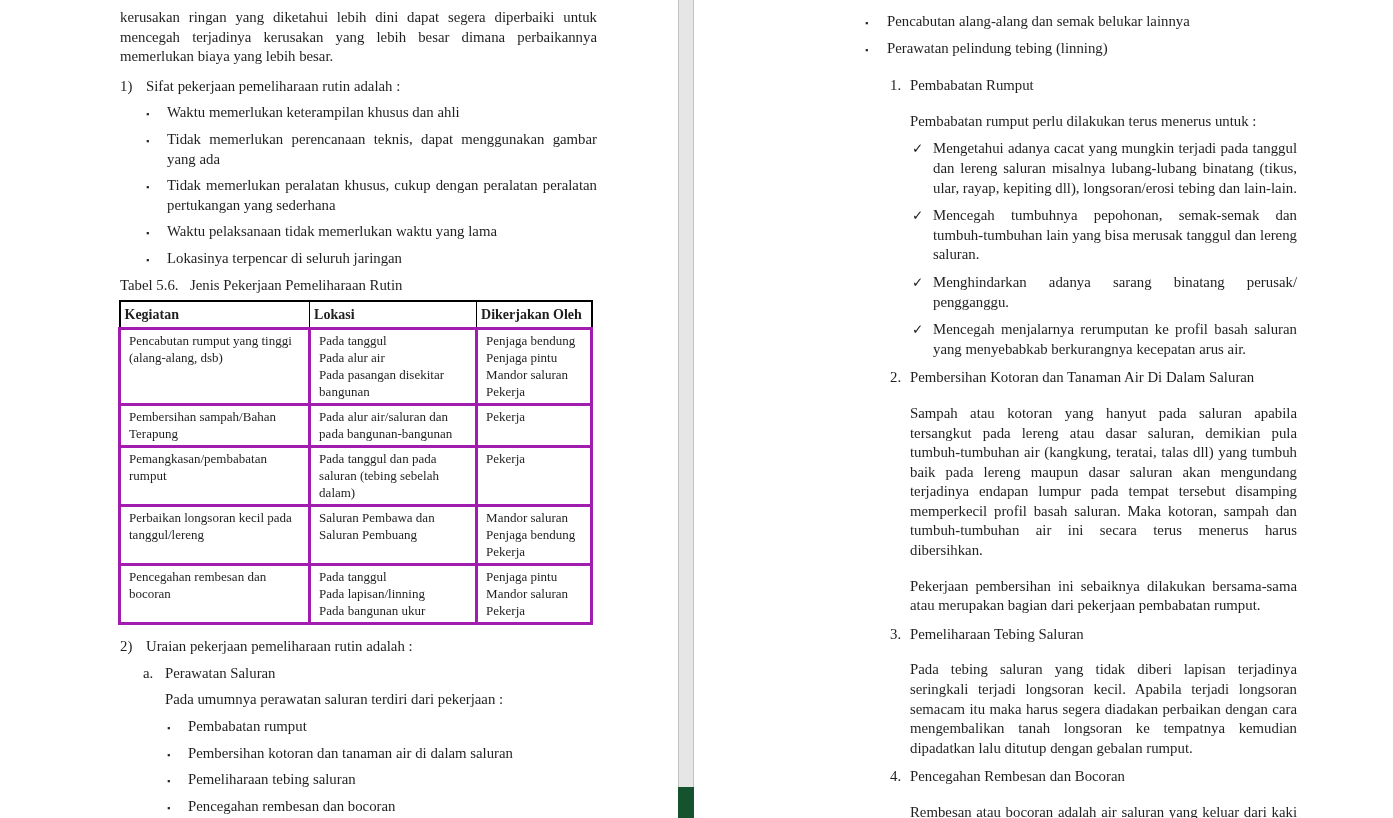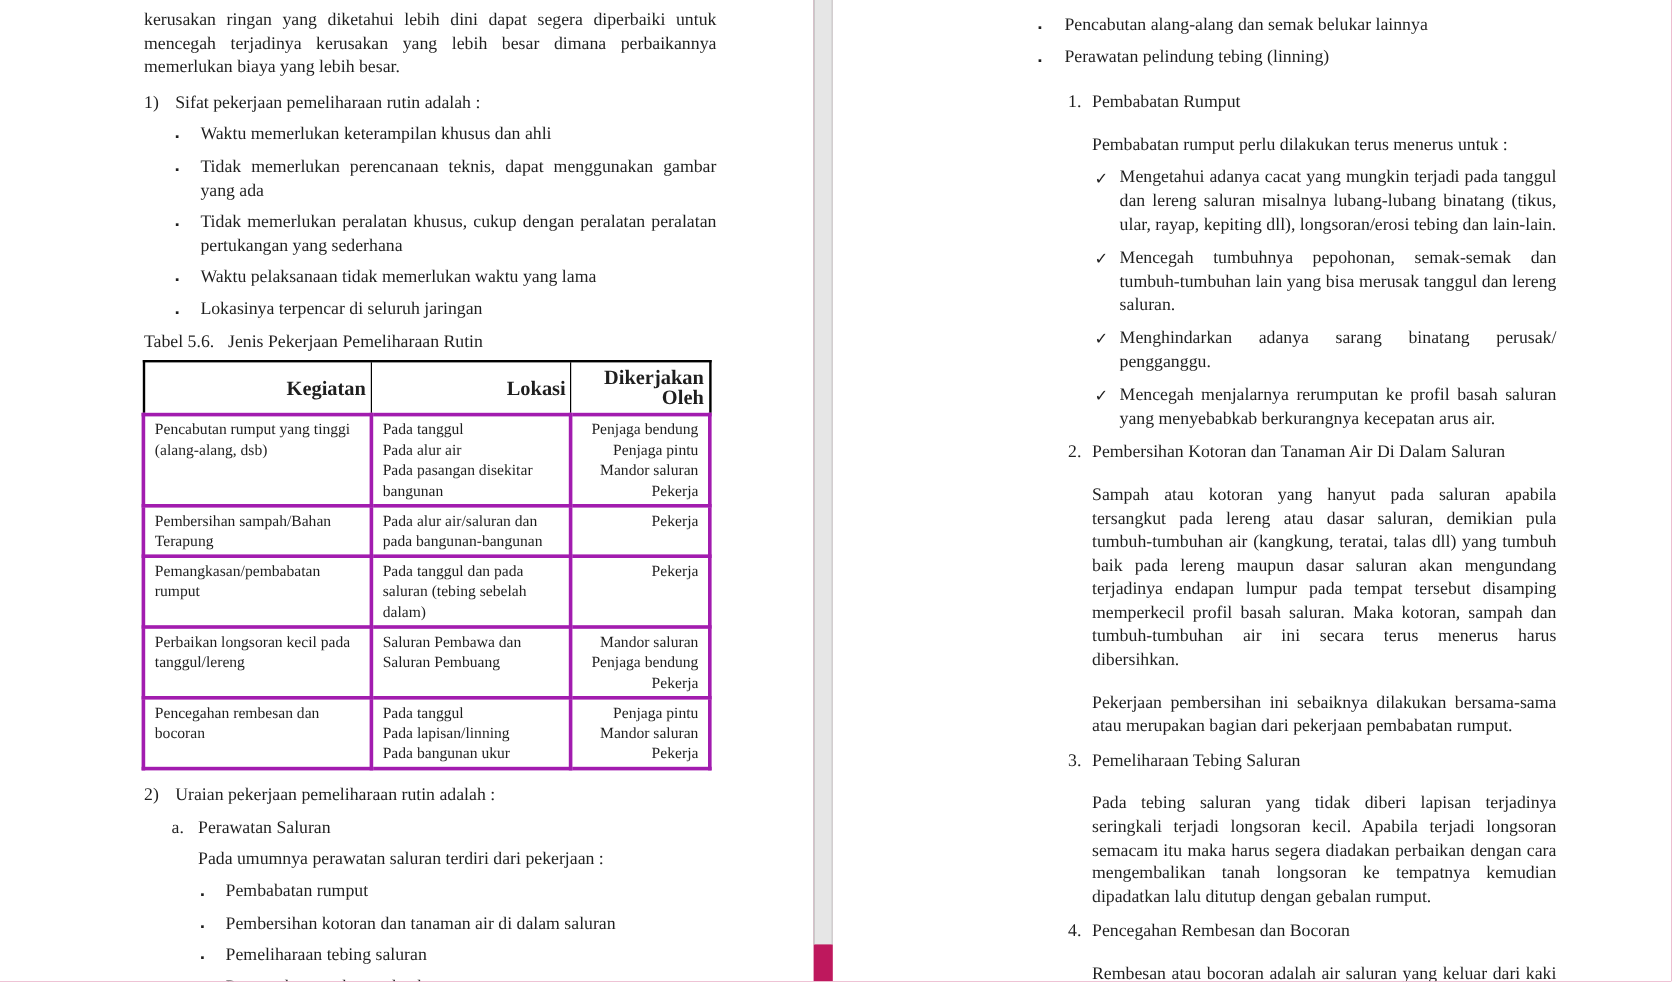--- a/index.html
+++ b/index.html
@@ -1,17 +1,17 @@
 <!DOCTYPE html>
 <html><head>
 <meta charset="utf-8">
 <style>
   html,body{margin:0;padding:0;background:#fff;}
   .screen{
-    position:relative;width:1393px;height:818px;overflow:hidden;background:#be185d;
+    position:relative;width:1393px;height:818px;overflow:hidden;background:#14532d;
     font-family:"Liberation Serif","DejaVu Serif",serif;color:#1f1f1f;
   }
   .page{position:absolute;top:0;background:#fff;overflow:hidden;height:818px;}
   .page-left{left:0;width:678px;}
   .page-right{left:694px;width:699px;}
   .page-gap{
     position:absolute;left:678px;top:0;width:16px;height:787px;box-sizing:border-box;
     background:#e6e6e6;border-left:1px solid #c2c2c2;border-right:1px solid #c2c2c2;
   }
   
@@ -23,25 +23,25 @@
   .lp{padding:8px 81px 0 120px;}
   .l1-num{position:relative;padding-left:26px;margin:10px 0 7px;}
   .l1-num .num{position:absolute;left:0;}
   .l1-bullet{position:relative;padding-left:47px;margin:7px 0;}
   .l1-bullet .blt{left:26px;}
   .caption{display:flex;margin:6px 0 5px;}
   .caption .cap-label{width:70px;}
   table.doc{border-collapse:collapse;border:2px solid #000;width:475px;margin-left:-2px;
     font-size:13px;line-height:17px;}
   table.doc th{border:1px solid #000;border-bottom:2px solid #000;font-weight:bold;
-    text-align:right;padding:4px 4px;font-size:17px;}
+    text-align:left;padding:4px 4px;font-size:14px;}
   table.doc td{border:3px solid #a21caf;vertical-align:top;padding:2px 8px 3px;}
   td.c-keg{width:173px;}
   td.c-lok{width:152px;}
-  td.c-oleh{width:98px;text-align:right;}
+  td.c-oleh{width:98px;text-align:left;}
   .l2-wrap{margin-top:12px;}
   .sub-a{position:relative;padding-left:45px;margin:6px 0 7px;}
   .sub-a .letter{position:absolute;left:23px;}
   .sub-para{margin-left:45px;margin-bottom:7px;}
   .l2-bullet{position:relative;padding-left:68px;margin:7px 0;}
   .l2-bullet .blt{left:47px;}
   
   .rp{padding-top:12px;}
   .rp-bullet{position:relative;padding-left:193px;margin-bottom:7px;}
   .rp-bullet .blt{left:171px;}

